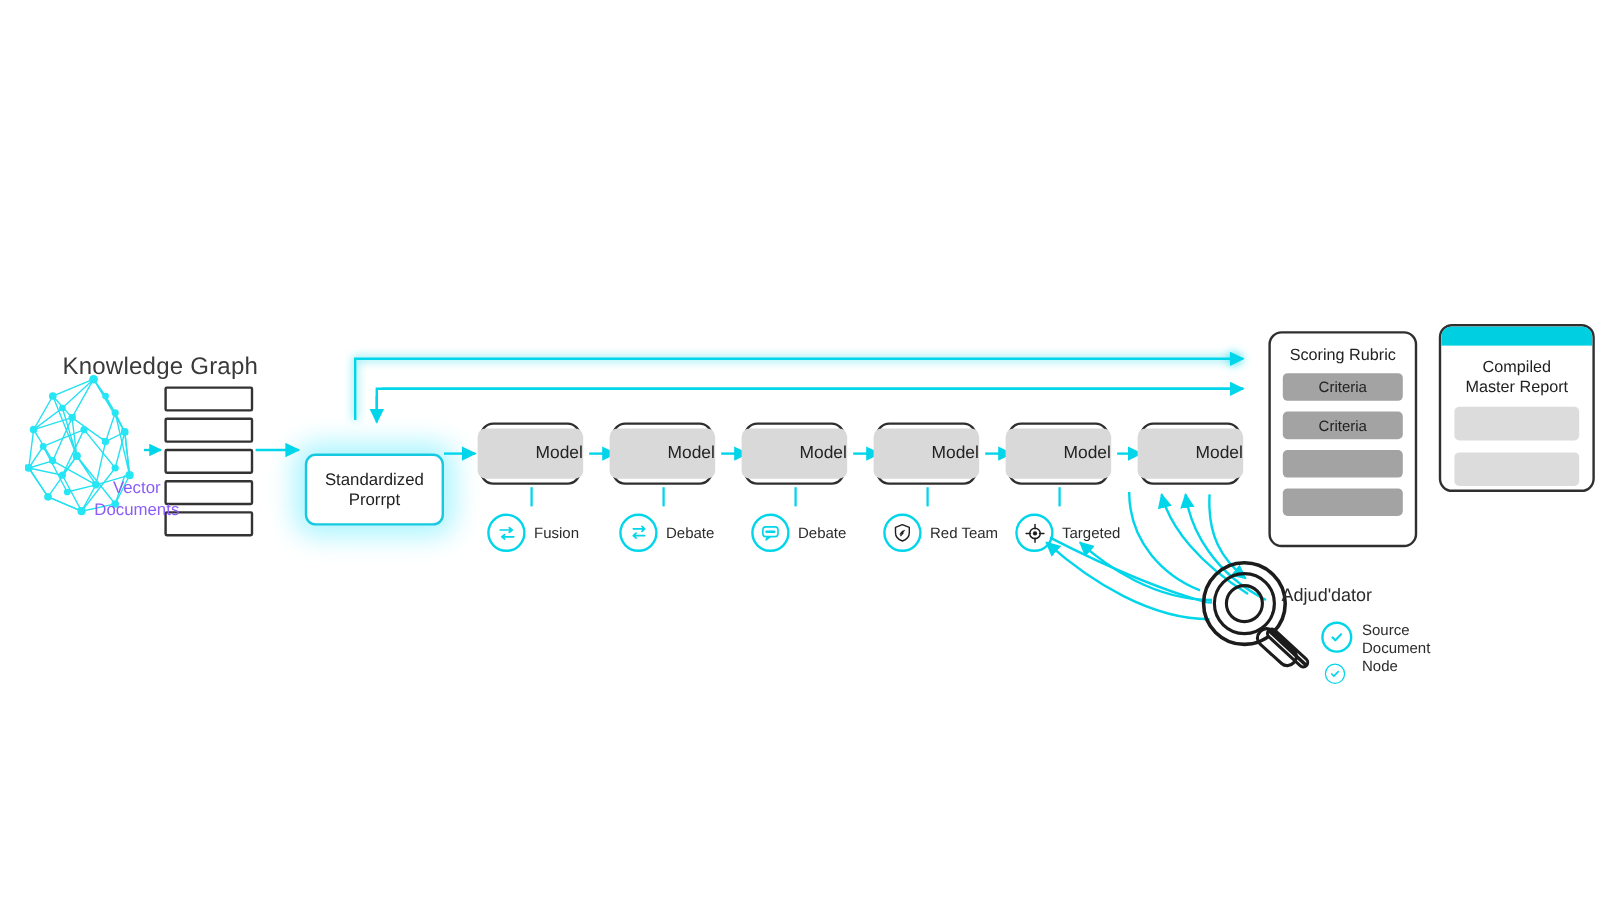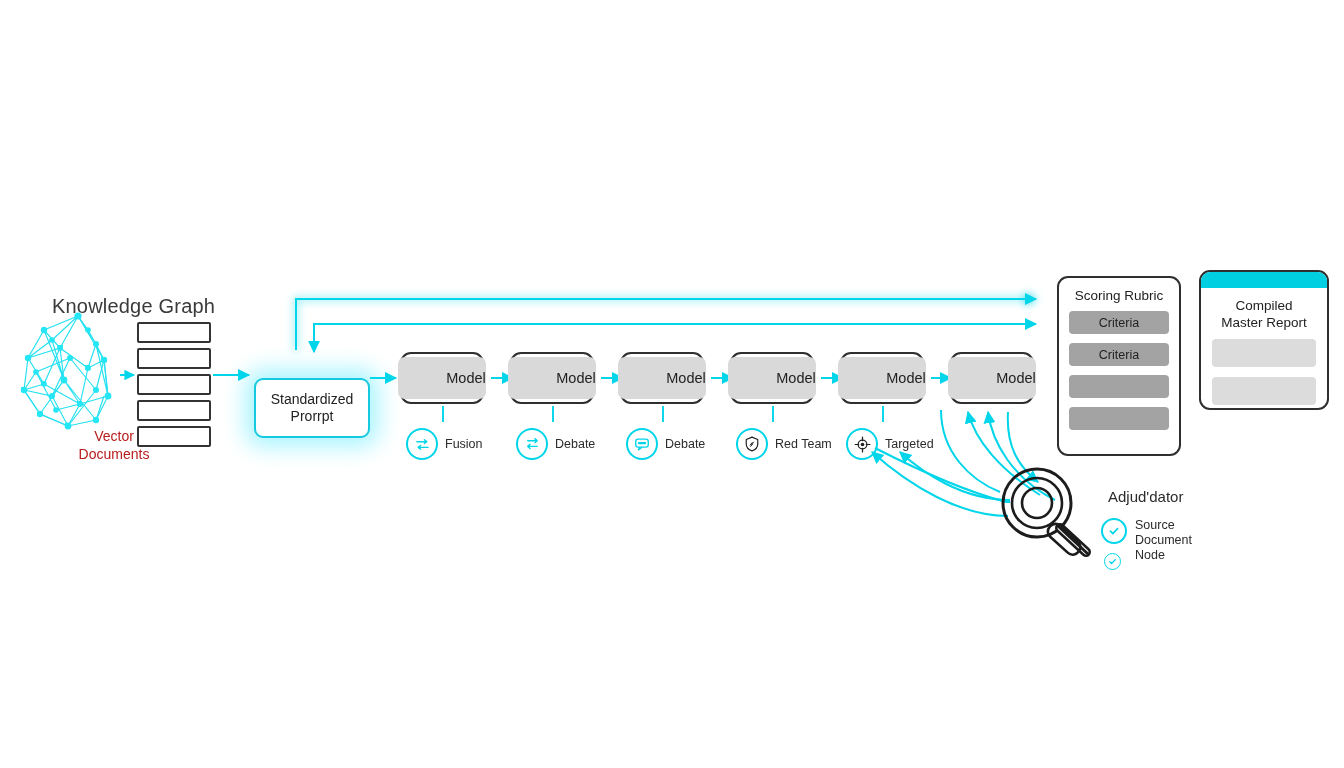--- a/index.html
+++ b/index.html
@@ -12,21 +12,21 @@
   svg.layer{position:absolute;left:0;top:0;width:1344px;height:768px;pointer-events:none;}
 
   .node{position:absolute;}
 
   
   #kg-title{left:52px;top:279px;font-size:20px;color:#3a3a3a;letter-spacing:.2px;margin-top:16px;}
 
   
   #doc-stack{left:137px;top:322px;display:flex;flex-direction:column;gap:5px;}
   .doc-row{width:70px;height:17px;background:#ffffff;border:2.4px solid #333333;border-radius:2px;}
-  #vec-label{left:68px;top:397px;width:92px;text-align:center;font-size:14px;line-height:18px;color:#b91c1c;margin-top:30px;}
+  #vec-label{left:68px;top:397px;width:92px;text-align:center;font-size:14px;line-height:18px;color:#8b5cf6;}
 
   
   #prompt-box{
     left:254px;top:350px;width:112px;height:56px;border:2px solid #17c9e0;border-radius:9px;
     background:#ffffff;box-shadow:0 0 22px 9px rgba(0,226,255,.33);
     display:flex;align-items:center;justify-content:center;text-align:center;
     font-size:14px;line-height:17px;color:#222;margin-top:28px;
   }
 
   
@@ -55,21 +55,21 @@
 
   
   #report{left:1199px;top:270px;width:130px;height:140px;border:2px solid #2f2f2f;border-radius:11px;
     background:#fff;box-sizing:border-box;overflow:hidden;}
   #report-band{height:16px;background:#00cfe2;}
   #report-title{font-size:13.5px;text-align:center;color:#222;line-height:17px;padding:9px 6px 0 6px;}
   #report-rows{padding:8px 11px 0 11px;}
   .report-row{height:28px;background:#dcdcdc;border-radius:4px;margin-bottom:10px;}
 
   
-  #adj-label{left:1108px;top:488px;font-size:15px;color:#2b2b2b;white-space:nowrap;}
+  #adj-label{left:1068px;top:488px;font-size:15px;color:#2b2b2b;white-space:nowrap;}
   #legend-1{left:1101px;top:518px;display:flex;align-items:flex-start;gap:8px;}
   #legend-text{font-size:12.5px;line-height:15px;color:#2b2b2b;width:100px;}
   .chk{width:22px;height:22px;border:2px solid #00d5ea;border-radius:50%;
     display:flex;align-items:center;justify-content:center;flex:0 0 auto;}
   .chk.small{width:15px;height:15px;border-width:1.6px;}
   #legend-2{left:1104px;top:553px;}
 </style>
 </head>
 <body>
 

